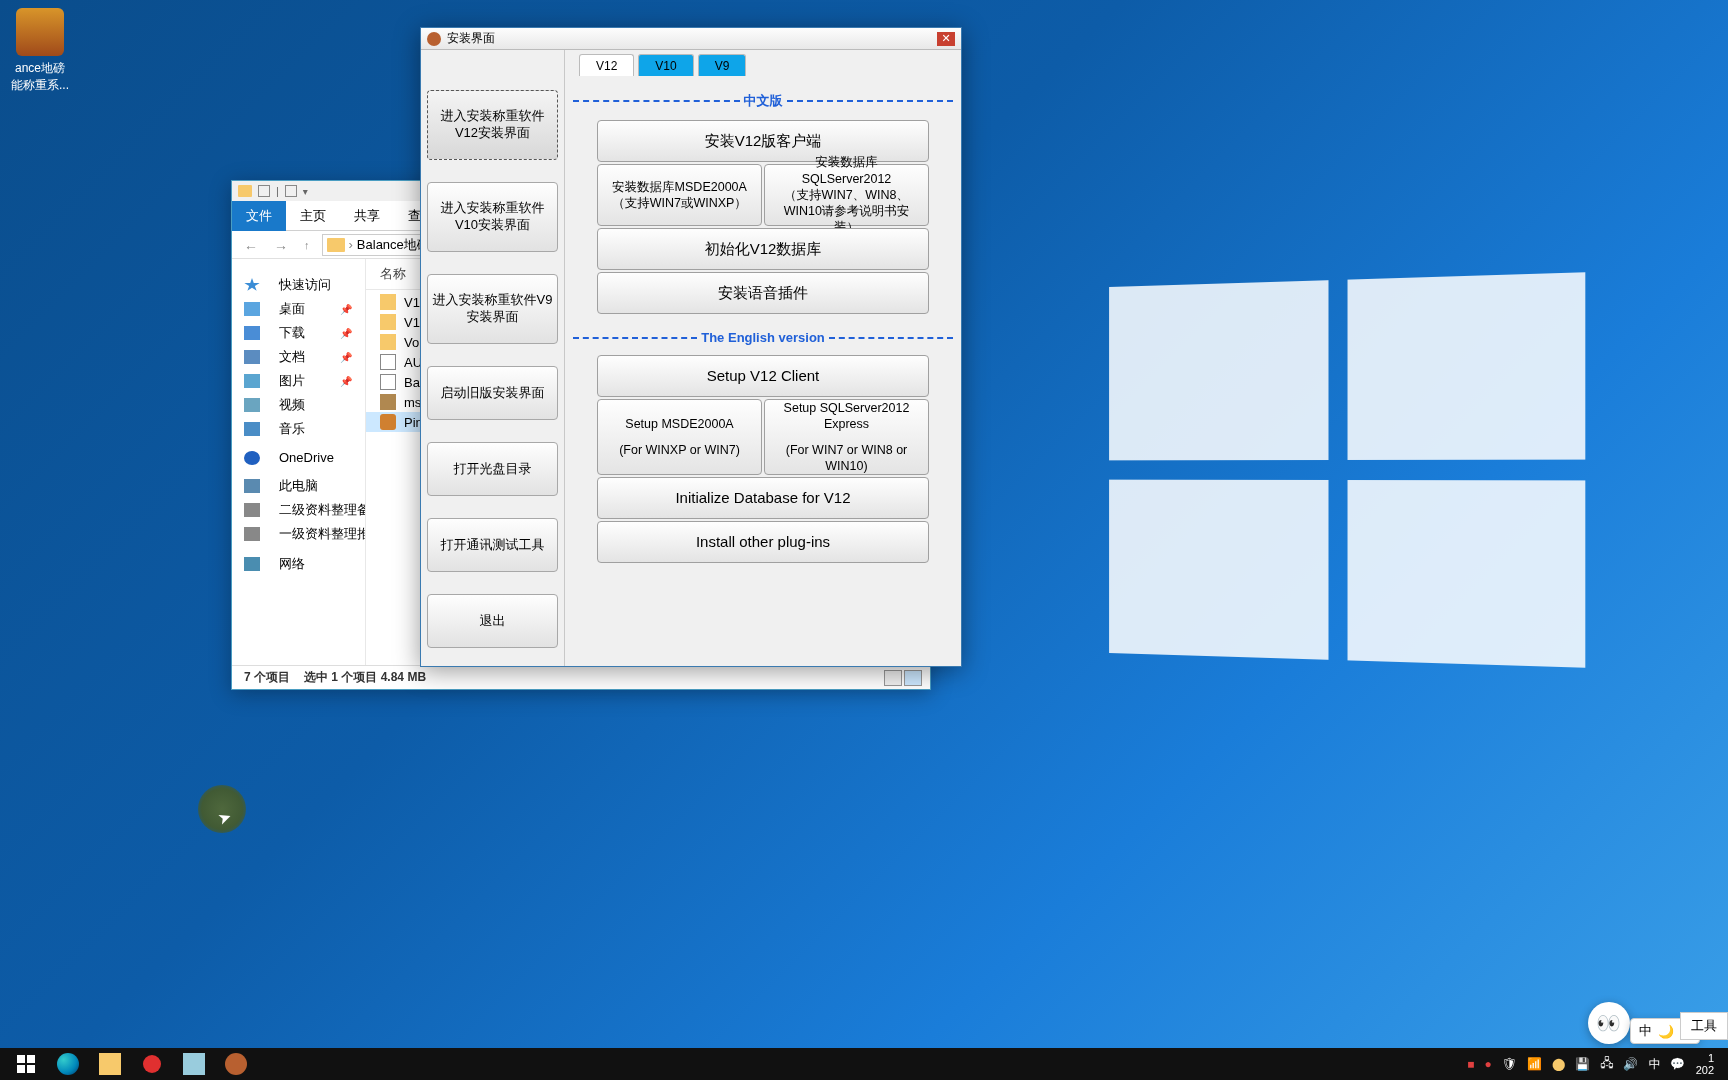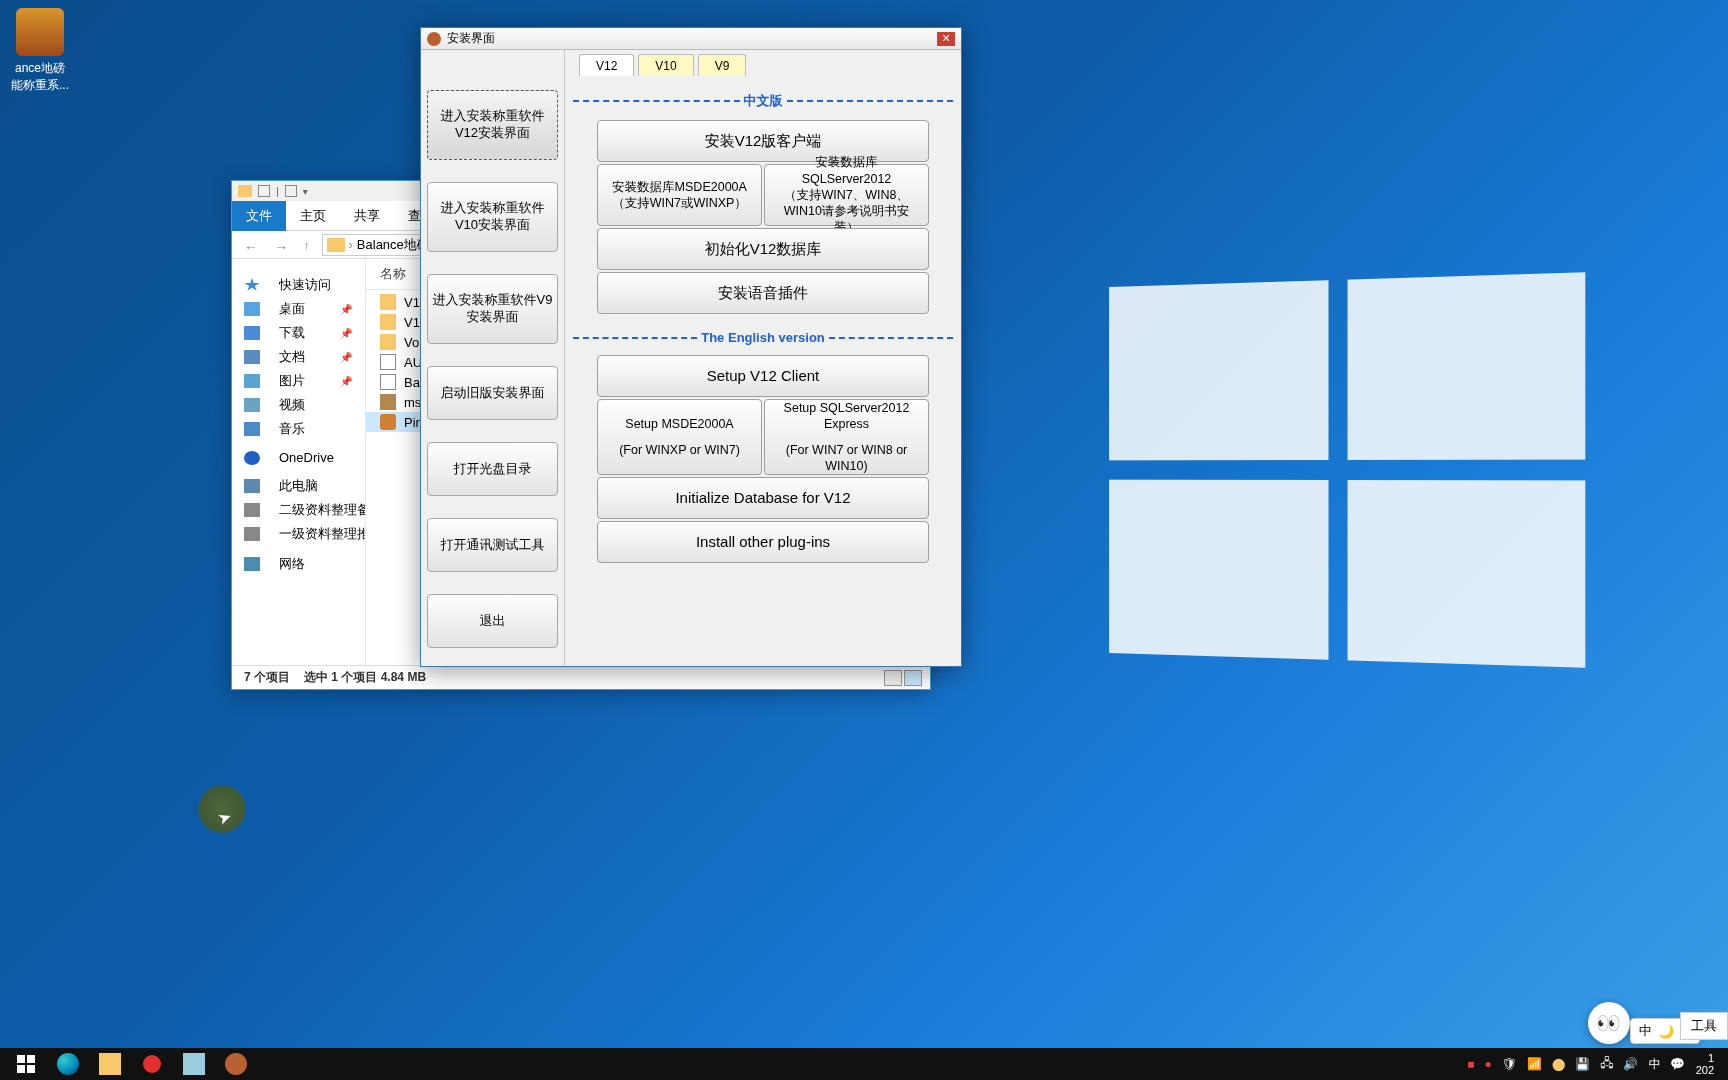--- a/index.html
+++ b/index.html
@@ -69,21 +69,21 @@
 .installer-title { height: 22px; background: linear-gradient(#fdfdfd, #e8e8e8); display: flex; align-items: center; padding: 0 6px; font-size: 12px; gap: 6px; border-bottom: 1px solid #bbb; }
 .installer-title .app-ico { width: 14px; height: 14px; background: #b86030; border-radius: 50%; }
 .installer-title .close { margin-left: auto; width: 18px; height: 14px; background: #c84030; display: flex; align-items: center; justify-content: center; color: #fff; font-size: 11px; }
 .installer-body { display: flex; height: calc(100% - 22px); }
 .left-col { width: 144px; border-right: 1px solid #c8c8c8; padding: 40px 6px 10px; display: flex; flex-direction: column; gap: 22px; }
 .left-btn { height: 70px; background: linear-gradient(#fefefe, #e2e2e2); border: 1px solid #a8a8a8; border-radius: 4px; font-size: 13px; display: flex; align-items: center; justify-content: center; text-align: center; padding: 4px; line-height: 1.3; cursor: pointer; }
 .left-btn.active { border: 1px dashed #555; background: linear-gradient(#f4f4f4, #d8d8d8); }
 .left-btn.ex { height: 54px; }
 .right-col { flex: 1; padding: 0 8px; }
 .mini-tabs { height: 26px; display: flex; align-items: flex-end; gap: 4px; padding-left: 6px; }
-.mini-tab { padding: 4px 16px 3px; font-size: 12px; border: 1px solid #bbb; border-bottom: none; background: #fef9c3; border-radius: 3px 3px 0 0; }
+.mini-tab { padding: 4px 16px 3px; font-size: 12px; border: 1px solid #bbb; border-bottom: none; background: #0ea5e9; border-radius: 3px 3px 0 0; }
 .mini-tab.active { background: #fff; }
 .section-header { display: flex; align-items: center; margin: 16px 0 10px; }
 .section-header .line { flex: 1; border-top: 2px dashed #2060d8; }
 .section-header .text { padding: 0 4px; color: #2060d8; font-size: 13px; font-weight: bold; }
 .btn-group { display: flex; flex-direction: column; gap: 2px; padding: 0 24px; }
 .wide-btn { height: 42px; background: linear-gradient(#fefefe, #e4e4e4); border: 1px solid #a0a0a0; border-radius: 4px; font-size: 15px; display: flex; align-items: center; justify-content: center; text-align: center; cursor: pointer; line-height: 1.3; padding: 2px 8px; }
 .btn-row { display: flex; gap: 2px; }
 .btn-row .wide-btn { flex: 1; height: 62px; flex-direction: column; font-size: 12.5px; text-align: center; }
 .en-section .btn-row .wide-btn { height: 76px; }
 

